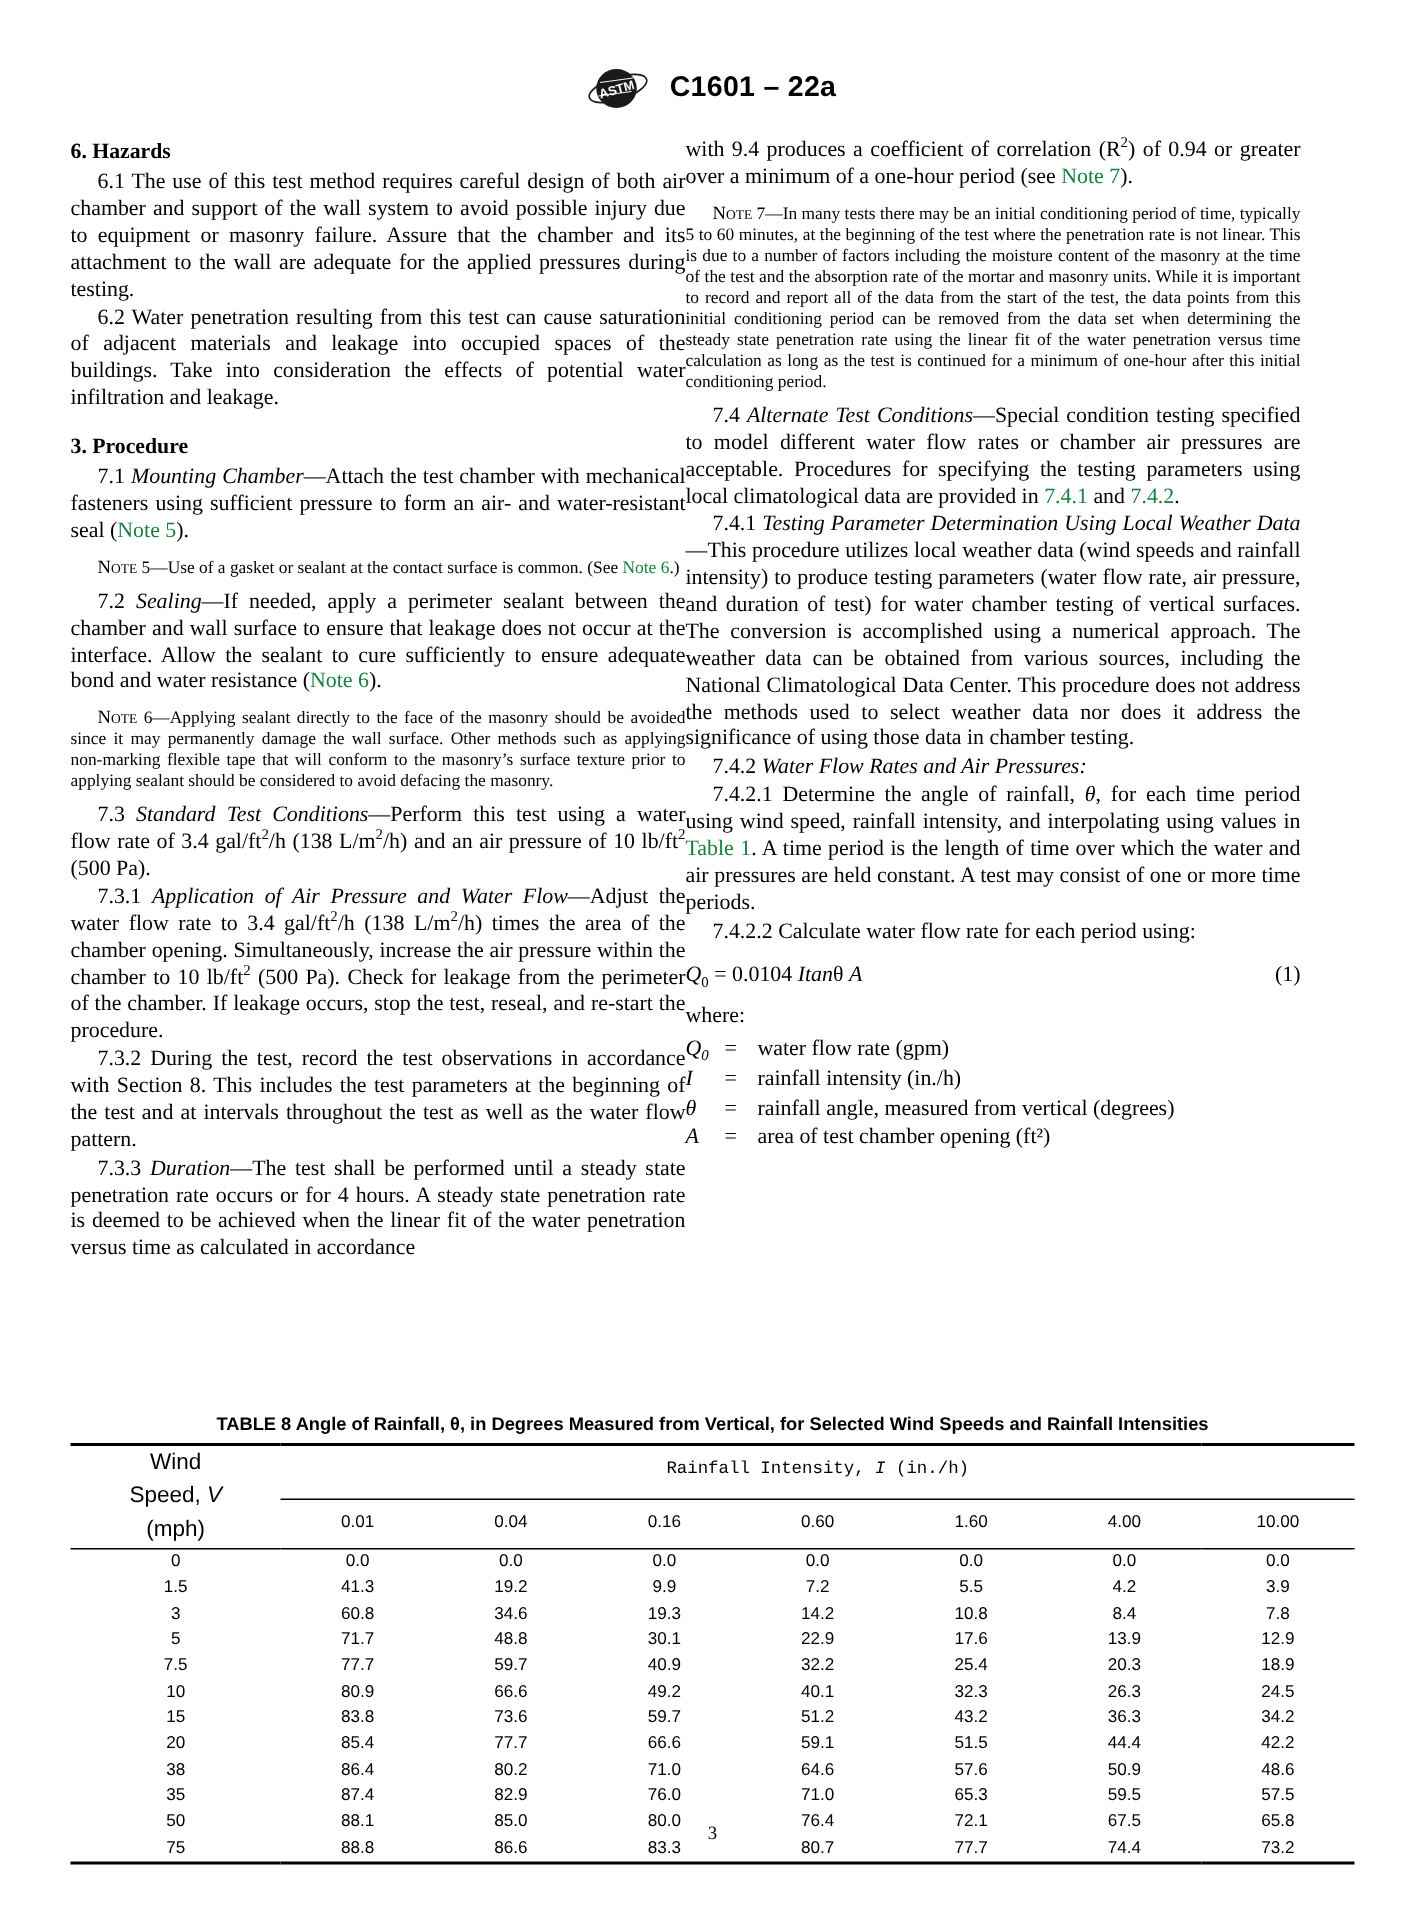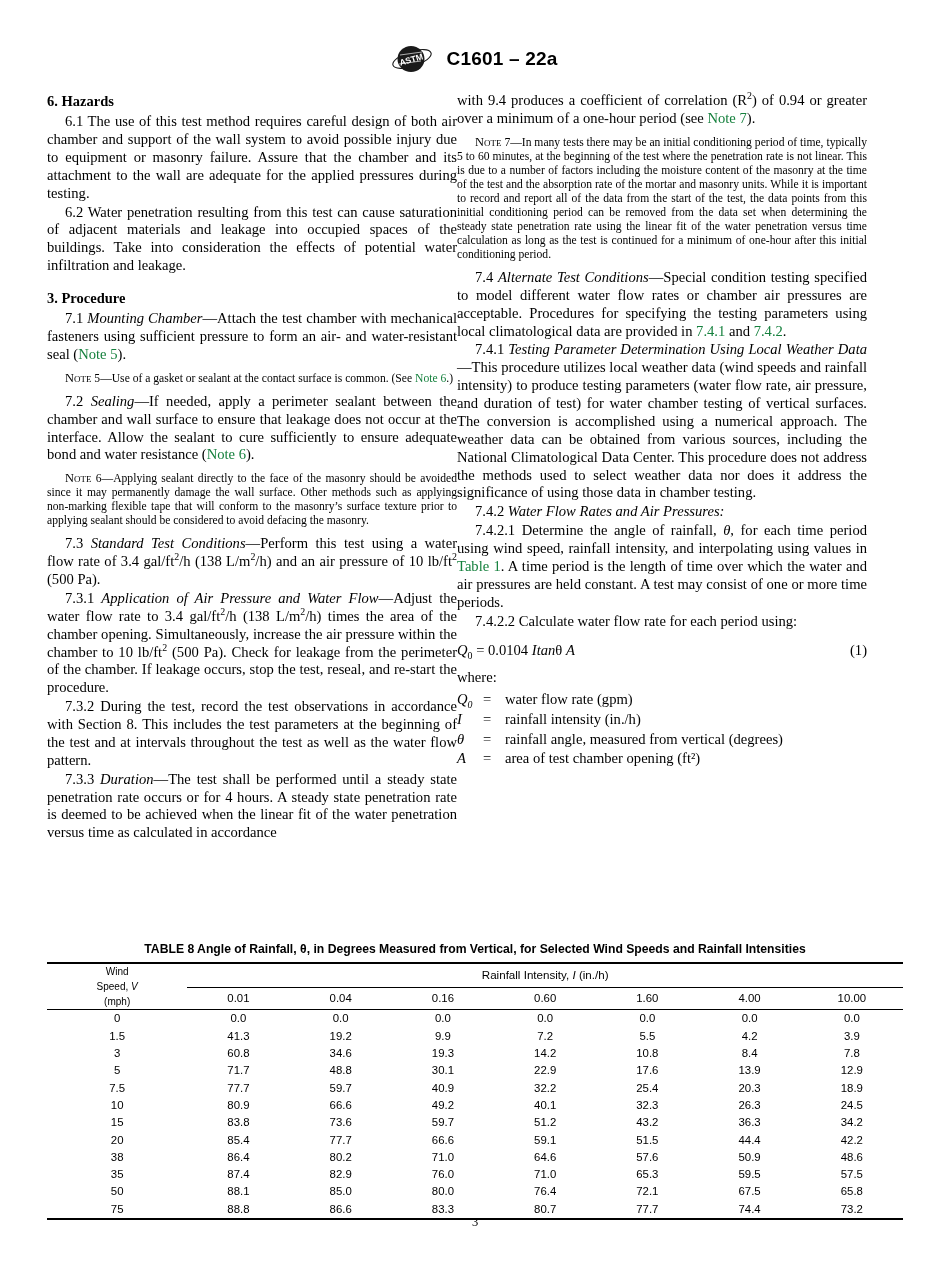--- a/index.html
+++ b/index.html
@@ -158,26 +158,27 @@
     line-height: 1.52;
   }
   .rule-top-outer { border-top: 2.2px solid #000; }
   .rule-thin { border-top: 0.9px solid #000; }
   .rule-bottom-outer { border-bottom: 2.2px solid #000; }
 
   .hdr-wind {
     text-align: center;
     vertical-align: bottom;
     line-height: 1.42;
-    font-size: 10px;
+    font-size: 15px;
   }
   .hdr-span {
     text-align: center;
     font-size: 11.6px;
     padding-bottom: 2px;
+    font-family: Liberation Mono, monospace;
   }
   .span-rule-cell {
     padding: 0;
     height: 1px;
   }
   .span-rule {
     border-top: 0.9px solid #000;
     height: 0;
     margin: 2px 0 0 0;
   }

